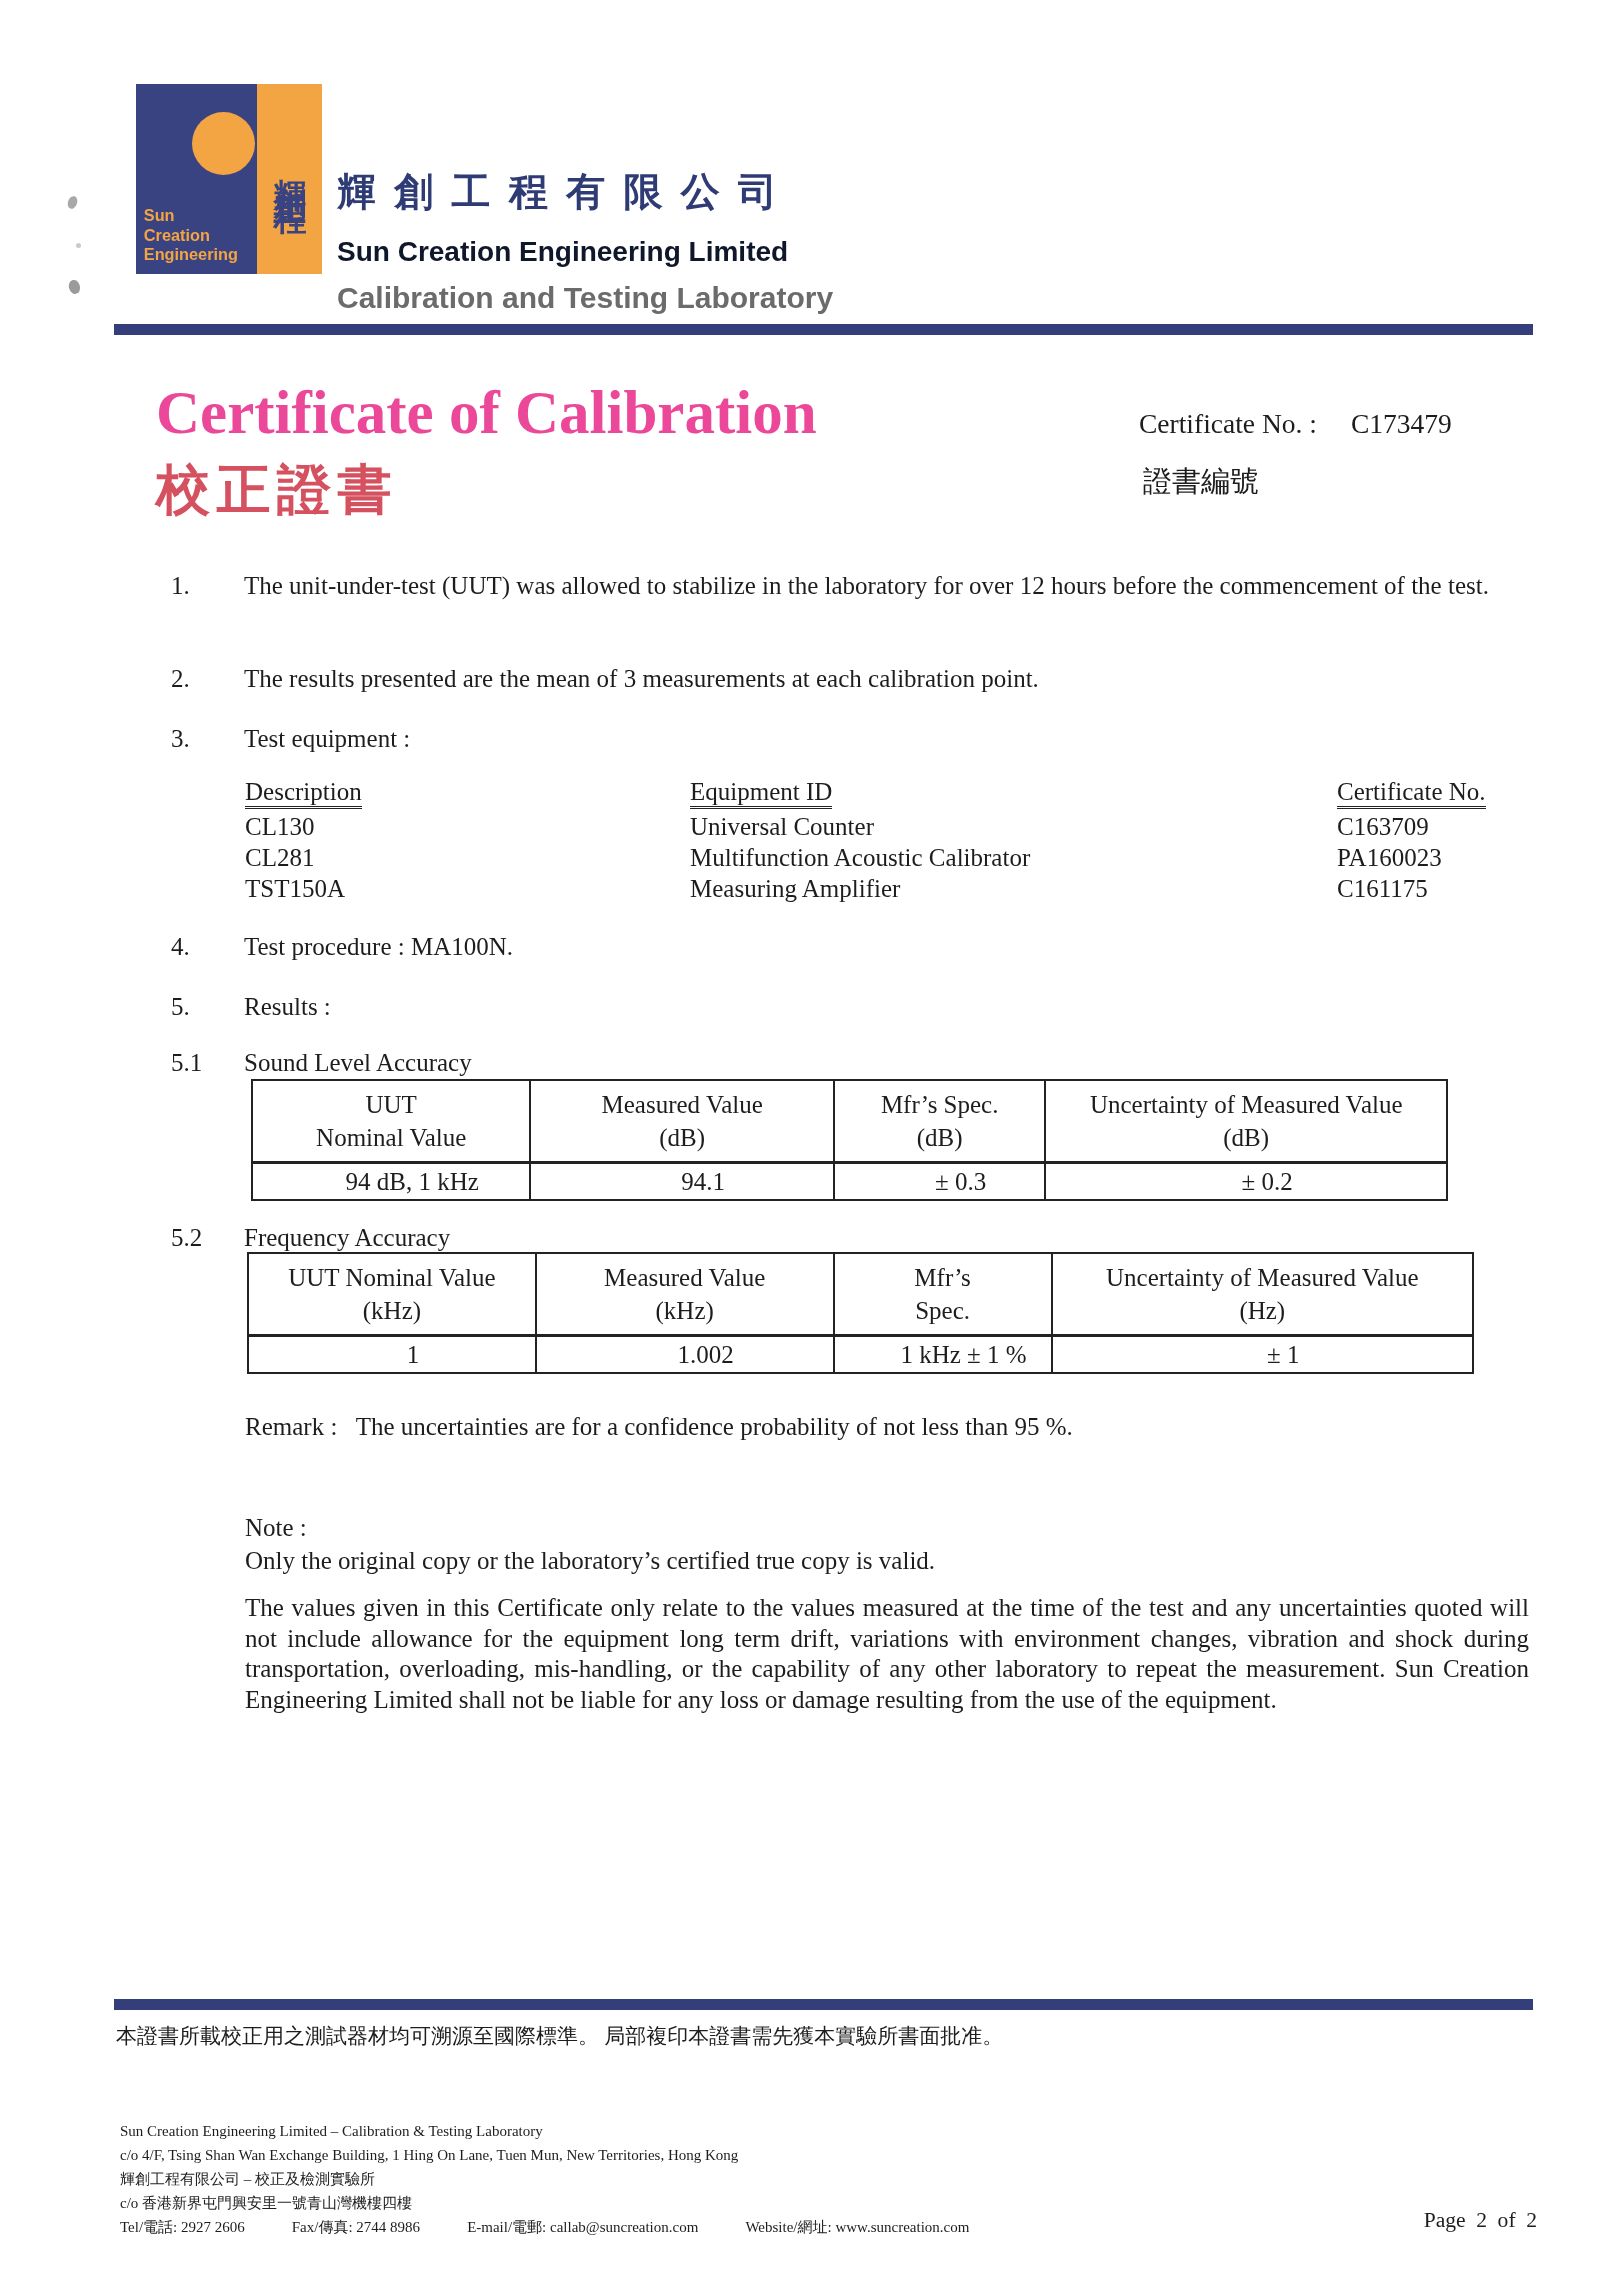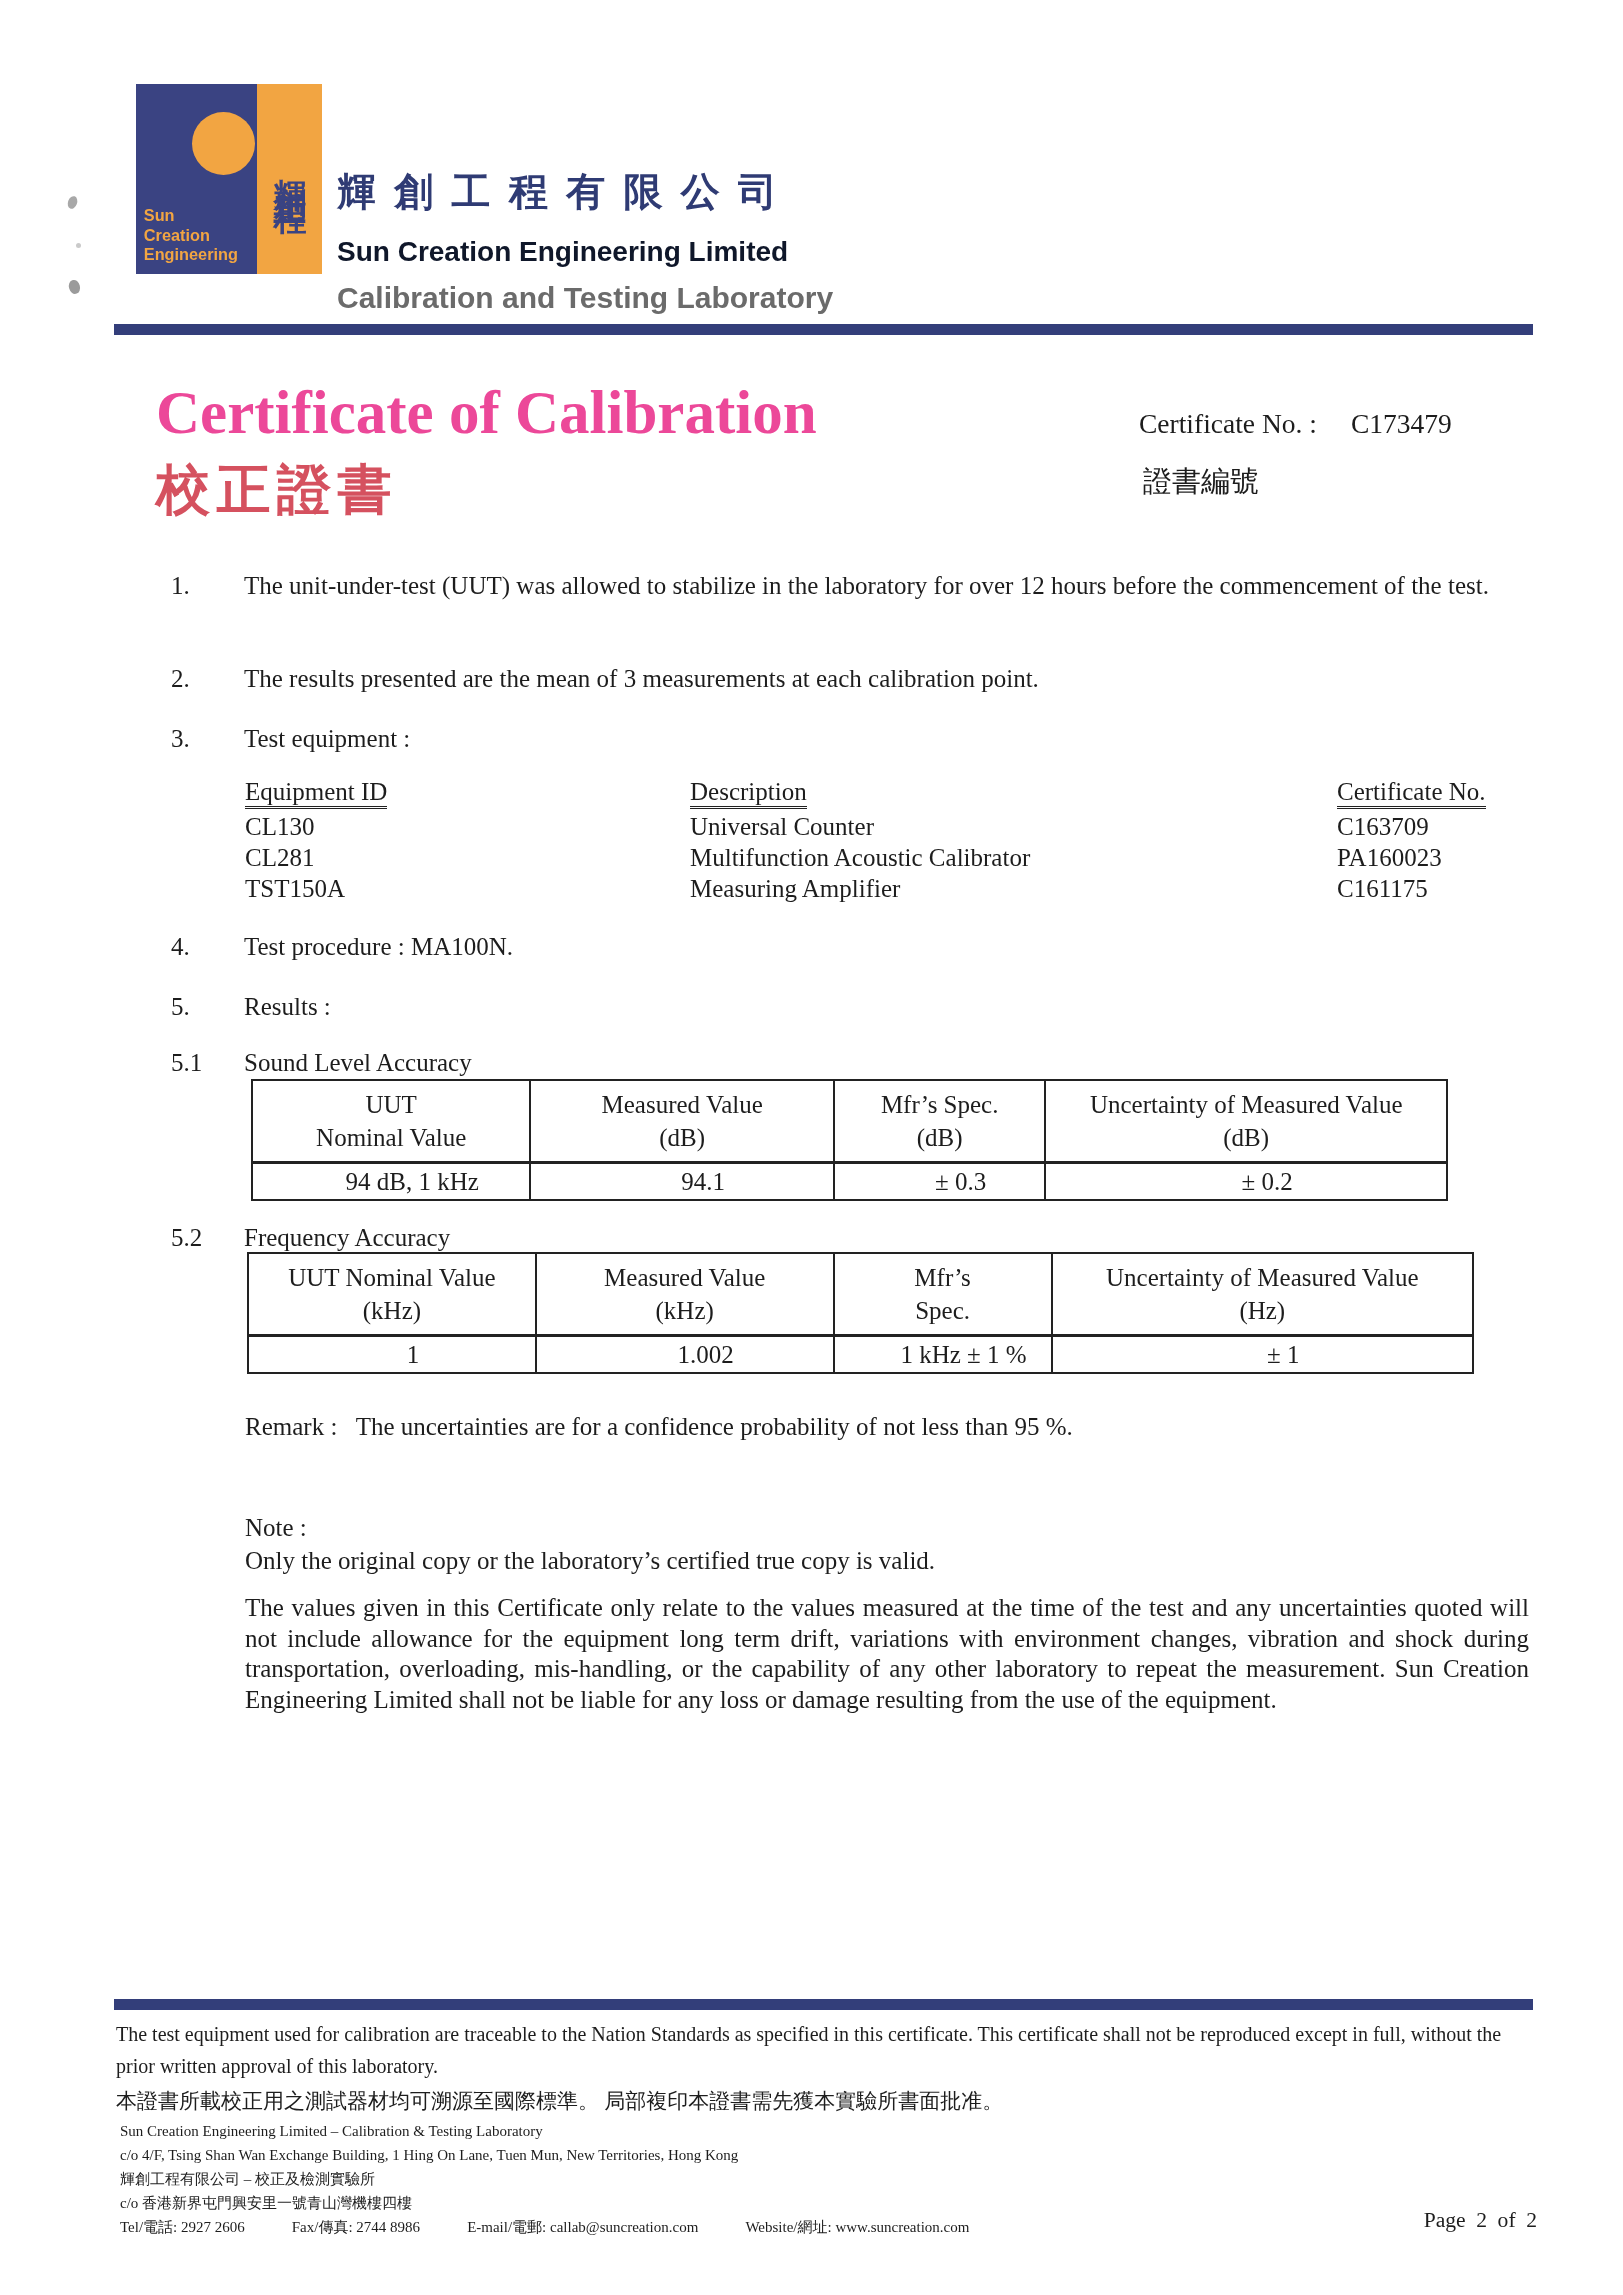--- a/index.html
+++ b/index.html
@@ -158,22 +158,22 @@
   <div class="item i2">
     <span class="num">2.</span>
     <div class="txt">The results presented are the mean of 3 measurements at each calibration point.</div>
   </div>
   <div class="item i3">
     <span class="num">3.</span>
     <div class="txt">Test equipment :</div>
   </div>
 
   <div class="equip">
+    <div class="eq-h"><span class="u">Description</span></div>
     <div class="eq-h"><span class="u">Equipment ID</span></div>
-    <div class="eq-h"><span class="u">Description</span></div>
     <div class="eq-h"><span class="u">Certificate No.</span></div>
 
     <div>CL130</div>
     <div>Universal Counter</div>
     <div>C163709</div>
 
     <div>CL281</div>
     <div>Multifunction Acoustic Calibrator</div>
     <div>PA160023</div>
 
@@ -276,21 +276,20 @@
   <div class="note">
     <div>Note :</div>
     <div>Only the original copy or the laboratory’s certified true copy is valid.</div>
   </div>
 
   <div class="legal">The values given in this Certificate only relate to the values measured at the time of the test and any uncertainties quoted will not include allowance for the equipment long term drift, variations with environment changes, vibration and shock during transportation, overloading, mis-handling, or the capability of any other laboratory to repeat the measurement. Sun Creation Engineering Limited shall not be liable for any loss or damage resulting from the use of the equipment.</div>
 
   <div class="rule rule-bottom"></div>
 
   <div class="disclaimer">
-    <div>The test equipment used for calibration are traceable to the Nation Standards as specified in this certificate.  This certificate shall not be reproduced except in full, without the prior written approval of this laboratory.</div>
     <div class="cn">本證書所載校正用之測試器材均可溯源至國際標準。 局部複印本證書需先獲本實驗所書面批准。</div>
   </div>
 
   <div class="addr">
     <div>Sun Creation Engineering Limited – Calibration &amp; Testing Laboratory</div>
     <div>c/o  4/F, Tsing Shan Wan Exchange Building, 1 Hing On Lane, Tuen Mun, New Territories, Hong Kong</div>
     <div>輝創工程有限公司 – 校正及檢測實驗所</div>
     <div>c/o 香港新界屯門興安里一號青山灣機樓四樓</div>
     <div class="telrow">
       <span>Tel/電話: 2927 2606</span>

